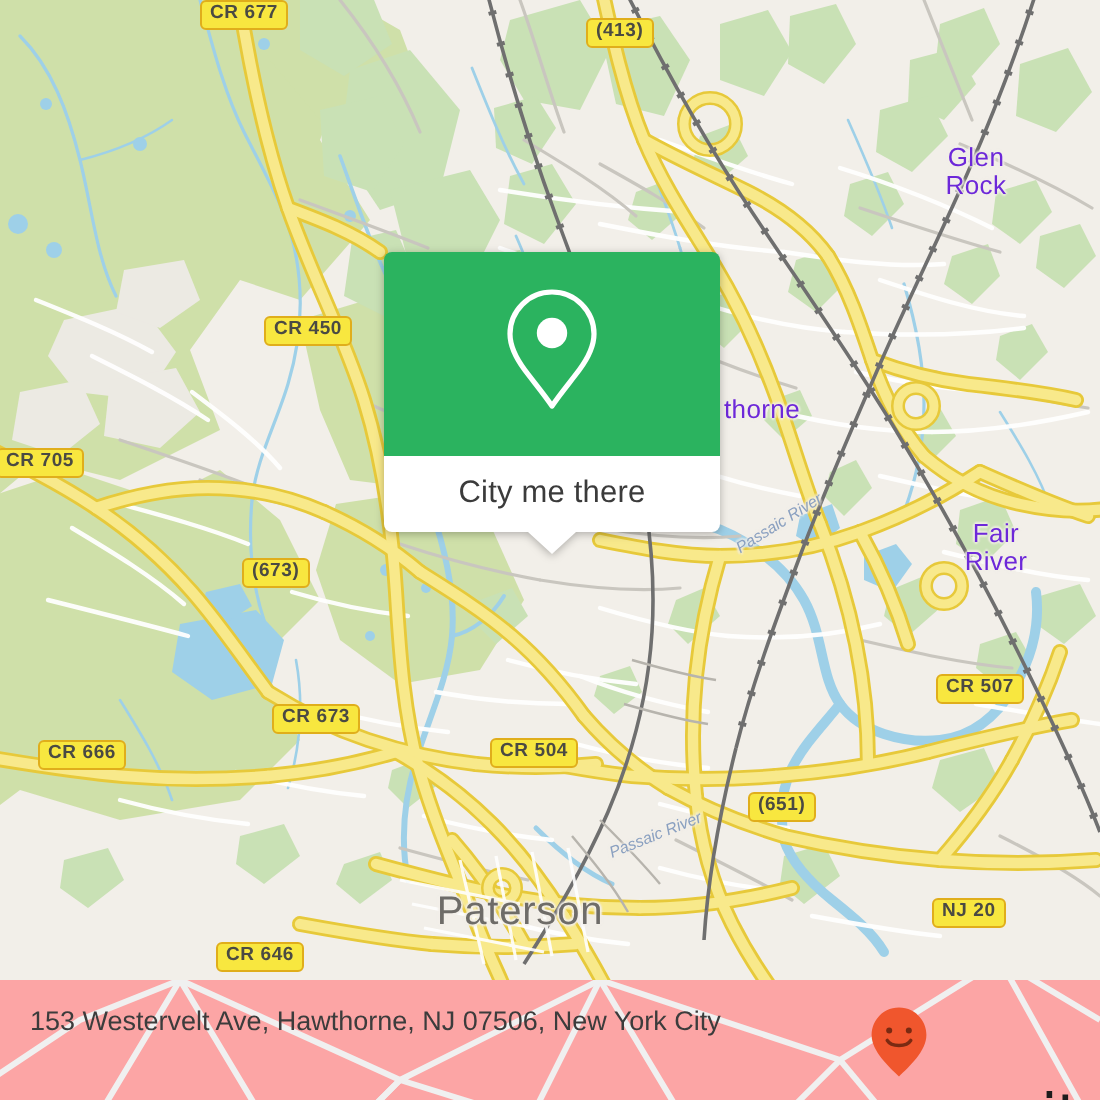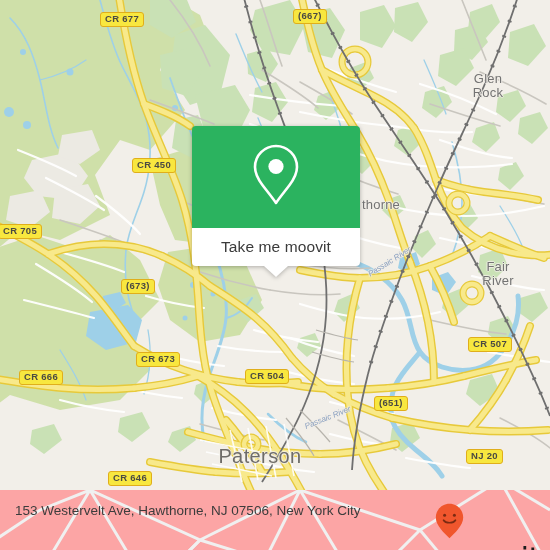--- a/index.html
+++ b/index.html
@@ -36,21 +36,21 @@
     color: #6b6b6b;
     font-family: "Liberation Sans", sans-serif;
     white-space: pre;
     text-align: center;
     line-height: 1.08;
     text-shadow:
        1px 0 1px rgba(242,239,233,.95), -1px 0 1px rgba(242,239,233,.95),
        0 1px 1px rgba(242,239,233,.95), 0 -1px 1px rgba(242,239,233,.95);
     pointer-events: none;
   }
-  .label-city    { font-size: 13px; letter-spacing: .2px; color:#737373; }
+  .label-city    { font-size: 13px; letter-spacing: .2px; color:#6d28d9; }
   .label-city-lg { font-size: 20px; letter-spacing: .4px; color:#6e6c68; }
   .label-water   { font-size: 8px; color:#8aa0c0; font-style: italic; }
 
   
   .shield {
     position: absolute;
     background: #f8e73f;
     border: 1px solid #e0ae1b;
     border-radius: 3px;
     color: #4a4a43;
@@ -501,22 +501,22 @@
     <div class="map-label label-city" style="left:458px; top:72px; width:60px;">Glen
 Rock</div>
     <div class="map-label label-city" style="left:468px; top:260px; width:60px;">Fair
 River</div>
     <div class="map-label label-city" style="left:352px; top:198px; width:58px;">thorne</div>
     <div class="map-label label-city-lg" style="left:212px; top:446px; width:96px;">Paterson</div>
 
     <div class="map-label label-water" style="left:358px; top:258px; width:64px; transform:rotate(-32deg);">Passaic River</div>
     <div class="map-label label-water" style="left:296px; top:414px; width:64px; transform:rotate(-22deg);">Passaic River</div>
 
-    <div class="shield" style="left:100px; top:12px;">CR 677</div>
-    <div class="shield" style="left:293px; top:9px;">(667)</div>
+    <div class="shield" style="left:100px; top:0;">CR 677</div>
+    <div class="shield" style="left:293px; top:9px;">(413)</div>
     <div class="shield" style="left:132px; top:158px;">CR 450</div>
     <div class="shield" style="left:-2px; top:224px;">CR 705</div>
     <div class="shield" style="left:121px; top:279px;">(673)</div>
     <div class="shield" style="left:136px; top:352px;">CR 673</div>
     <div class="shield" style="left:19px;  top:370px;">CR 666</div>
     <div class="shield" style="left:245px; top:369px;">CR 504</div>
     <div class="shield" style="left:468px; top:337px;">CR 507</div>
     <div class="shield" style="left:374px; top:396px;">(651)</div>
     <div class="shield" style="left:466px; top:449px;">NJ 20</div>
     <div class="shield" style="left:108px; top:471px;">CR 646</div>
@@ -527,21 +527,21 @@
         <span>
           <svg width="56" height="66" viewBox="0 0 56 66" aria-hidden="true">
             <path d="M28 4 C16.4 4 7 13.4 7 25 C7 31.5 10.4 37.6 14.4 43
                      C18.8 48.9 24 55 28 61 C32 55 37.2 48.9 41.6 43
                      C45.6 37.6 49 31.5 49 25 C49 13.4 39.6 4 28 4 Z" fill="none" stroke="#ffffff" stroke-width="2.6" stroke-linejoin="round"></path>
             <circle cx="28" cy="24.5" r="7.6" fill="#ffffff"></circle>
           </svg>
         </span>
       </div>
       <div class="poi-card-bottom">
-        <span class="poi-card-label">Take me moovit</span>
+        <span class="poi-card-label">City me there</span>
         <span class="poi-card-tail"></span>
       </div>
     </div>
   </div>
 
   <div class="footer">
 
     <svg class="footer-watermark" width="550" height="140" viewBox="0 0 550 140">
       <g fill="none" stroke="#f0f0f0" stroke-width="3">
         <path d="M30,140 L90,40 L150,140"></path>

